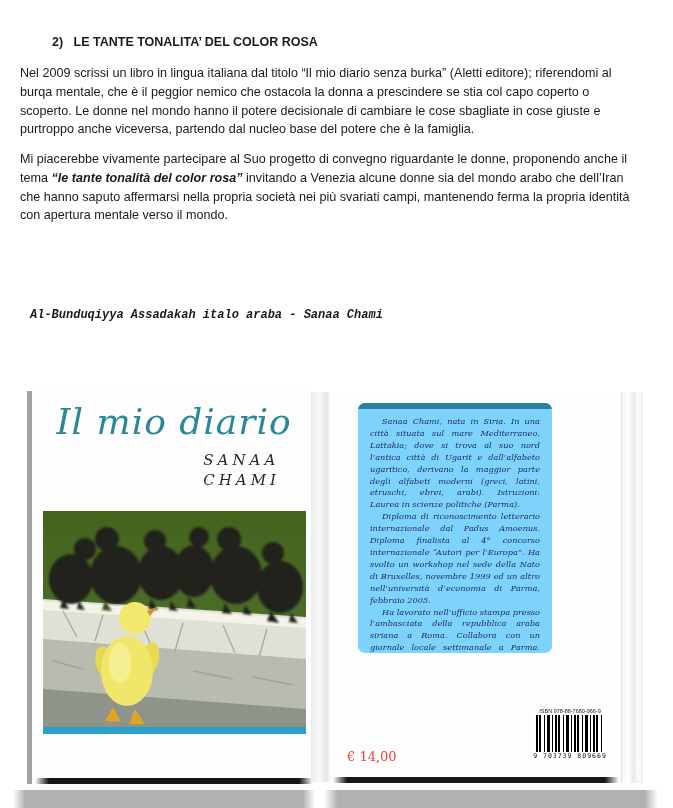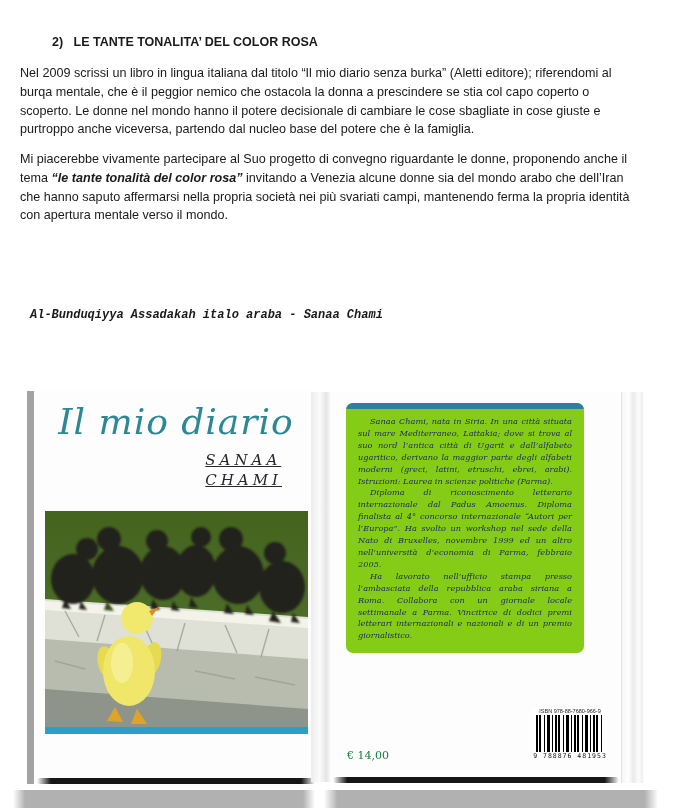--- a/index.html
+++ b/index.html
@@ -10,59 +10,59 @@
   .heading{position:absolute;left:52px;top:35px;font-size:12.5px;font-weight:bold;white-space:pre;}
   .para{position:absolute;left:20px;width:616px;font-size:12.6px;line-height:18.8px;}
   .p1{top:64px;}
   .p2{top:150px;}
   .p3{top:232px;}
   .para .em{font-weight:bold;font-style:italic;}
   .signature{position:absolute;left:30px;top:308px;font-size:12px;font-weight:bold;font-style:italic;font-family:Liberation Mono, monospace;}
 
   
   .front{position:absolute;left:27px;top:391px;width:284px;height:393px;background:#fdfdfd;
-         border-left:7px solid #a3a3a3;}
+         border-left:5px solid #a3a3a3;}
   .front-title{margin-top:11px;text-align:center;font-family:"DejaVu Serif",serif;font-style:italic;
                line-height:40px;}
   .title-l1{font-size:36px;color:#2b8894;letter-spacing:1px;}
   .title-l2{font-size:36px;margin-left:30px;letter-spacing:1px;}
   .w-senza{color:#417d4e;}
   .w-burka{color:#2b8894;}
   .front-author{margin:8px 36px 0 auto;width:max-content;font-family:"DejaVu Serif",serif;
-                font-style:italic;font-size:15px;letter-spacing:4px;color:#26262e;line-height:20px;text-decoration:underline;}
+                font-style:italic;font-size:15px;letter-spacing:4px;color:#26262e;line-height:20px;}
   .front-photo{position:absolute;left:11px;top:120px;width:263px;height:223px;display:block;}
   .front-publisher{position:absolute;left:0;right:0;top:360px;text-align:center;
                    font-family:"DejaVu Serif",serif;font-weight:bold;font-size:13px;color:#141418;}
   .crescent{display:inline-block;vertical-align:-2px;margin-right:2px;}
   .book-shadow{position:absolute;left:3px;right:3px;bottom:0;height:6px;border-radius:3px;
                background:linear-gradient(90deg,rgba(20,20,20,0),#161616 5%,#161616 95%,rgba(20,20,20,0));}
   .gray-strip{position:absolute;top:790px;height:18px;
               background:linear-gradient(90deg,rgba(177,177,177,0),#b1b1b1 4%,#b1b1b1 96%,rgba(177,177,177,0));}
   .gray-left{left:13px;width:302px;}
   .gray-right{left:324px;width:334px;}
 
   
   .back-gap{position:absolute;left:311px;top:392px;width:19px;height:390px;
             background:linear-gradient(90deg,#ececec,#fbfbfb 45%,#e5e5e5 80%,#f7f7f7);}
   .back{position:absolute;left:330px;top:392px;width:313px;height:391px;background:#fdfdfd;}
   .back-pages{position:absolute;right:0;top:0;width:21px;height:100%;border-left:1px solid #e3e3e3;
               background:linear-gradient(90deg,#f6f6f6,#ffffff 30%,#eaeaea 55%,#fcfcfc 78%,#efefef);}
-  .bio-box{position:absolute;left:16px;top:11px;width:238px;height:250px;background:#84cc16;
+  .bio-box{position:absolute;left:28px;top:11px;width:194px;height:250px;background:#7dd3fc;
            border-radius:7px;overflow:hidden;}
   .bio-bar{height:6px;background:#2d7f9f;}
   .bio-text{padding:7px 12px 0;font-family:"DejaVu Serif",serif;font-style:italic;font-size:8.2px;
             line-height:11.9px;color:#1d2a5e;text-align:justify;}
   .bio-text p{margin:0;text-indent:12px;}
   .barcode-block{position:absolute;left:203px;top:316px;width:74px;background:#fff;text-align:center;}
   .isbn-label{font-size:5.5px;letter-spacing:0;color:#222;white-space:nowrap;}
   .bars{height:37px;margin:1px 3px 0;
         background:repeating-linear-gradient(90deg,#000 0 2px,#fff 2px 3px,#000 3px 5px,#fff 5px 8px,
                    #000 8px 9px,#fff 9px 11px,#000 11px 14px,#fff 14px 16px,#000 16px 17px,#fff 17px 19px);}
   .barcode-digits{font-family:"DejaVu Sans Mono",monospace;font-size:6.5px;letter-spacing:1px;color:#111;}
-  .price{position:absolute;left:17px;top:357px;font-family:"DejaVu Serif",serif;font-size:11px;color:#15803d;}
+  .price{position:absolute;left:17px;top:357px;font-family:"DejaVu Serif",serif;font-size:13px;color:#ef4444;}
 </style>
 </head>
 <body>
 
 <div class="page">
 
   <div class="heading">2)   LE TANTE TONALITA’ DEL COLOR ROSA</div>
   <div class="para p1">Nel 2009 scrissi un libro in lingua italiana dal titolo “Il mio diario senza burka” (Aletti editore); riferendomi al burqa mentale, che è il peggior nemico che ostacola la donna a prescindere se stia col capo coperto o scoperto.  Le donne nel mondo hanno il potere decisionale di cambiare le cose sbagliate in cose giuste e purtroppo anche viceversa, partendo dal nucleo base del potere che è la famiglia.</div>
   <div class="para p2"><span>Mi piacerebbe vivamente partecipare al Suo progetto di convegno riguardante le donne, proponendo anche il tema </span><span class="em">“le tante tonalità del color rosa”</span><span> invitando a Venezia alcune donne sia del mondo arabo che dell’Iran che hanno saputo affermarsi nella propria società nei più svariati campi, mantenendo ferma la propria identità con apertura mentale verso il mondo.</span></div>
   <div class="signature">Al-Bunduqiyya Assadakah italo araba - Sanaa Chami</div>
@@ -159,21 +159,21 @@
       <div class="bio-text">
         <p>Sanaa Chami, nata in Siria. In una città situata sul mare Mediterraneo, Lattakia; dove si trova al suo nord l’antica città di Ugarit e dall’alfabeto ugaritico, derivano la maggior parte degli alfabeti moderni (greci, latini, etruschi, ebrei, arabi). Istruzioni: Laurea in scienze politiche (Parma).</p>
         <p>Diploma di riconoscimento letterario internazionale dal Padus Amoenus. Diploma finalista al 4° concorso internazionale “Autori per l’Europa”. Ha svolto un workshop nel sede della Nato di Bruxelles, novembre 1999 ed un altro nell’università d’economia di Parma, febbraio 2005.</p>
         <p>Ha lavorato nell’ufficio stampa presso l’ambasciata della repubblica araba siriana a Roma. Collabora con un giornale locale settimanale a Parma. Vincitrice di dodici premi letterari internazionali e nazionali e di un premio giornalistico.</p>
 
       </div>
     </div>
     <div class="barcode-block">
       <div class="isbn-label">ISBN 978-88-7680-966-9</div>
       <div class="bars"></div>
-      <div class="barcode-digits">9 788876 481953</div>
+      <div class="barcode-digits">9 703739 809669</div>
     </div>
     <div class="price">€ 14,00</div>
     <div class="book-shadow" style="right:24px;"></div>
   </div>
 
   <div class="gray-strip gray-left"></div>
   <div class="gray-strip gray-right"></div>
 </div>
 
 </body></html>

